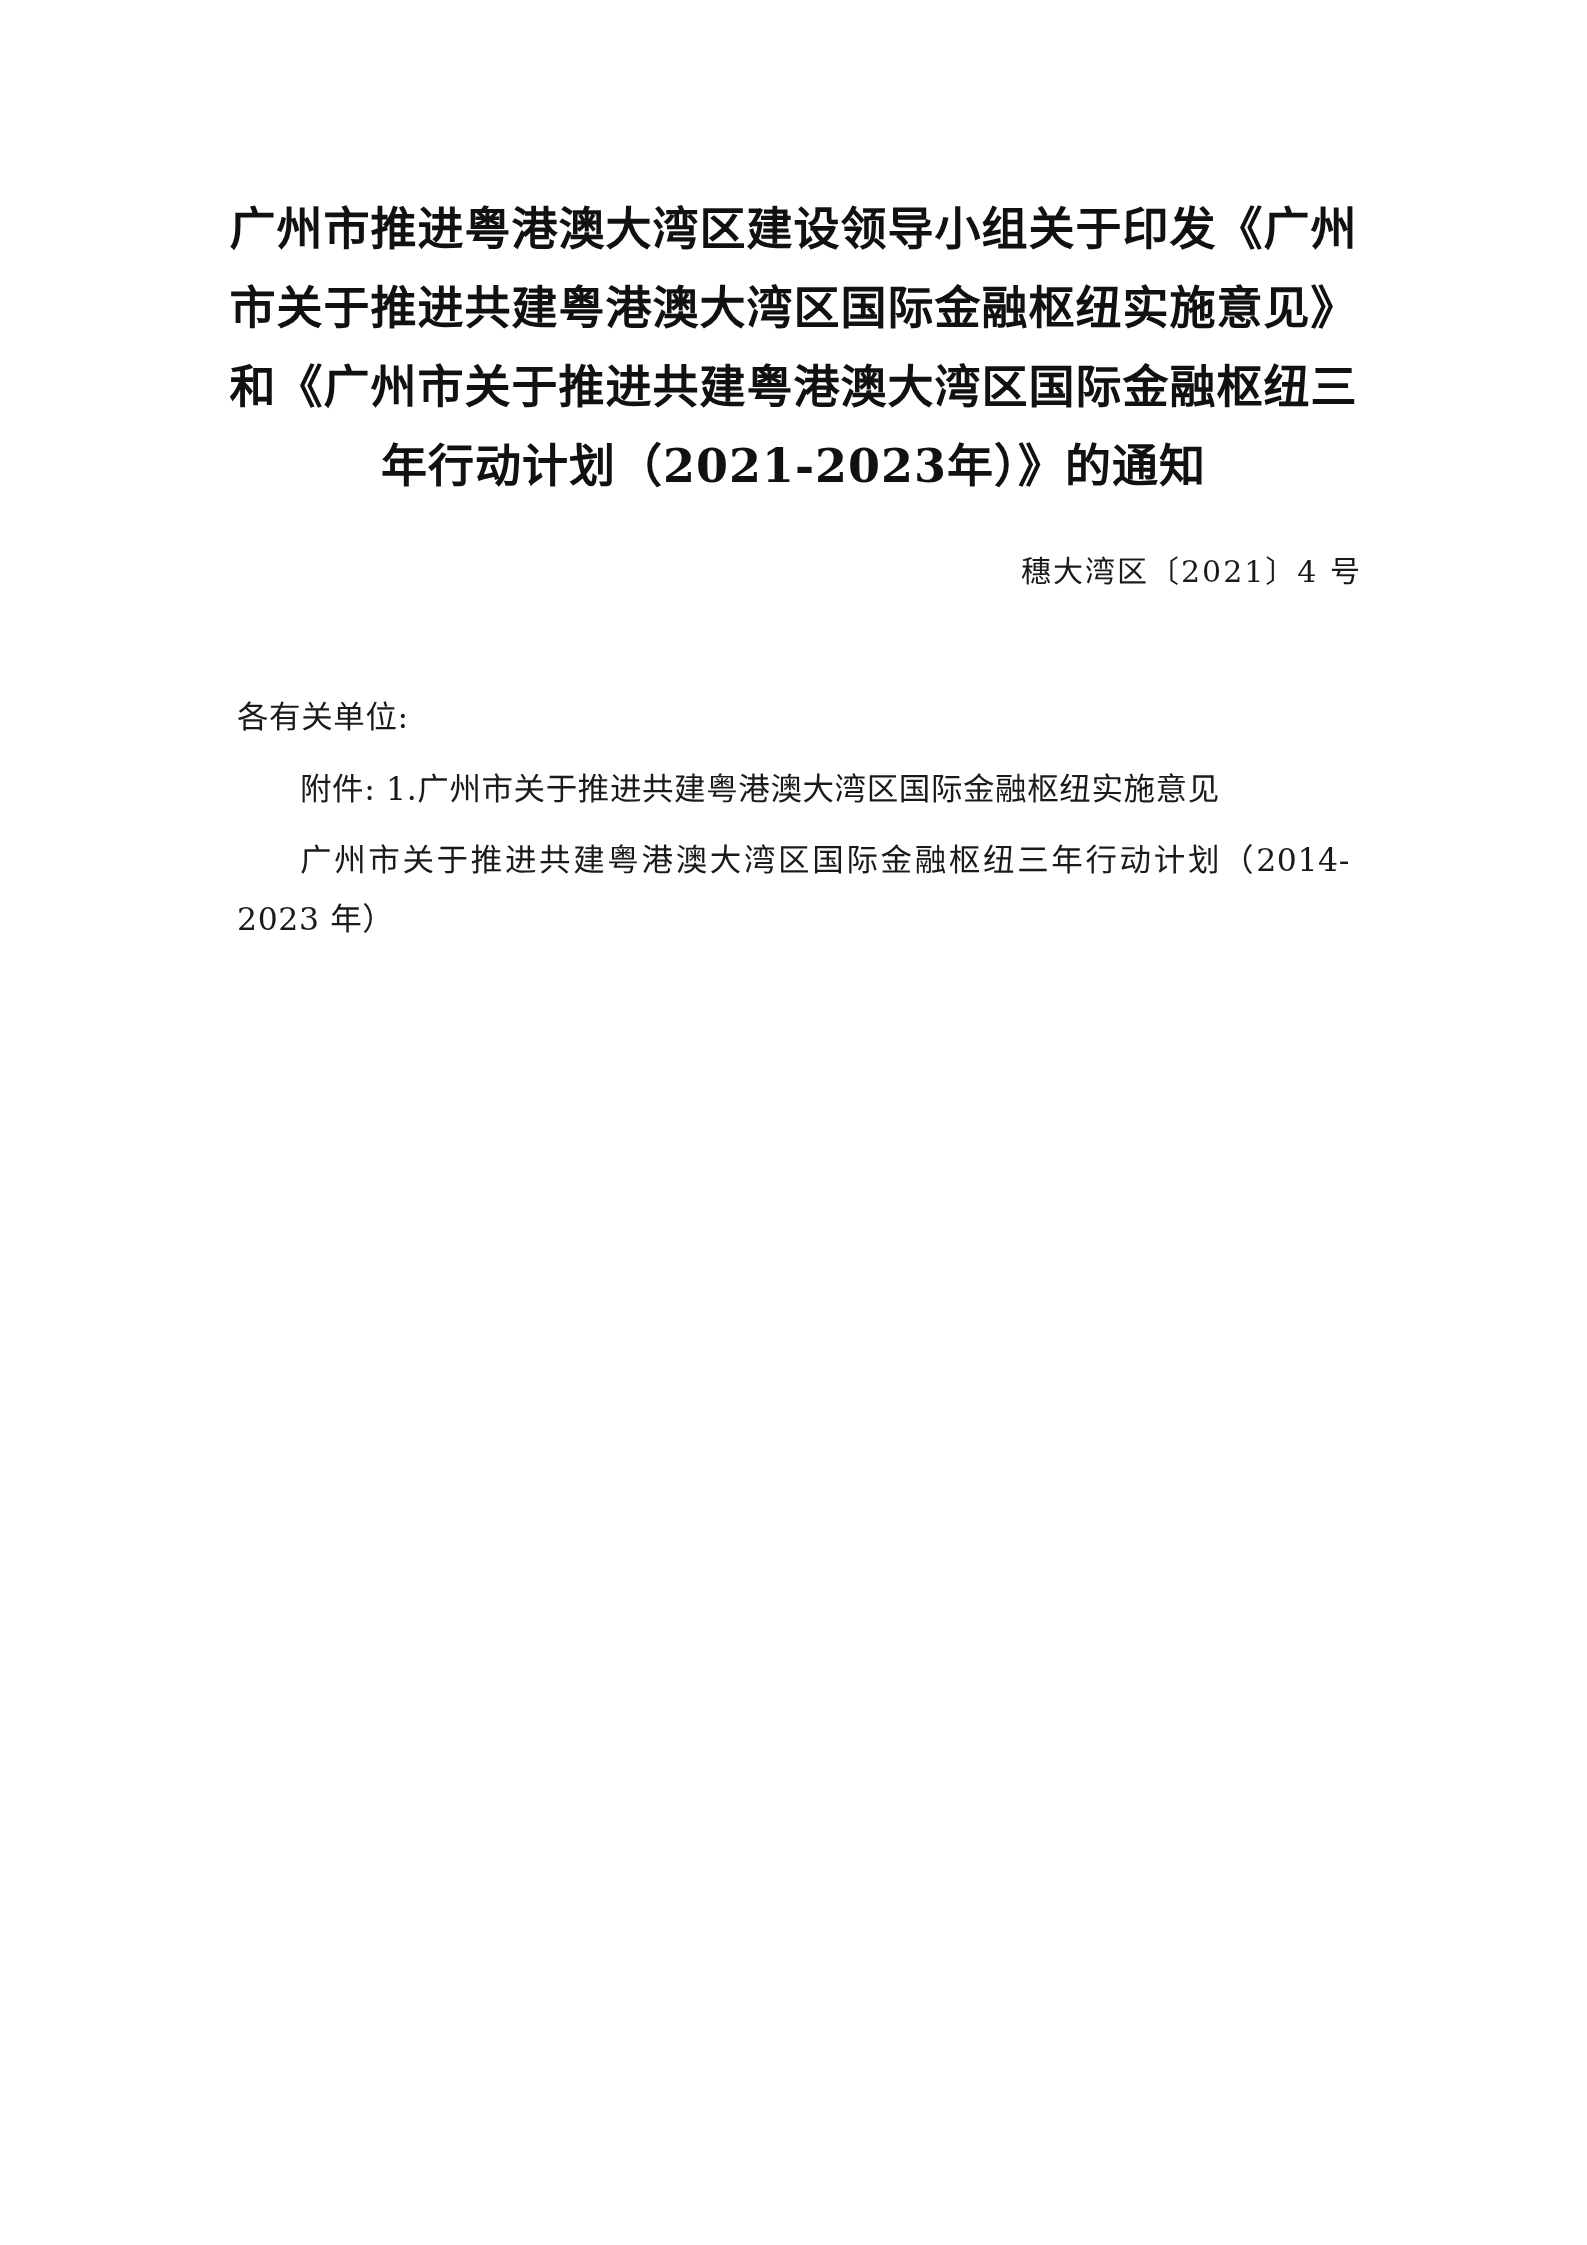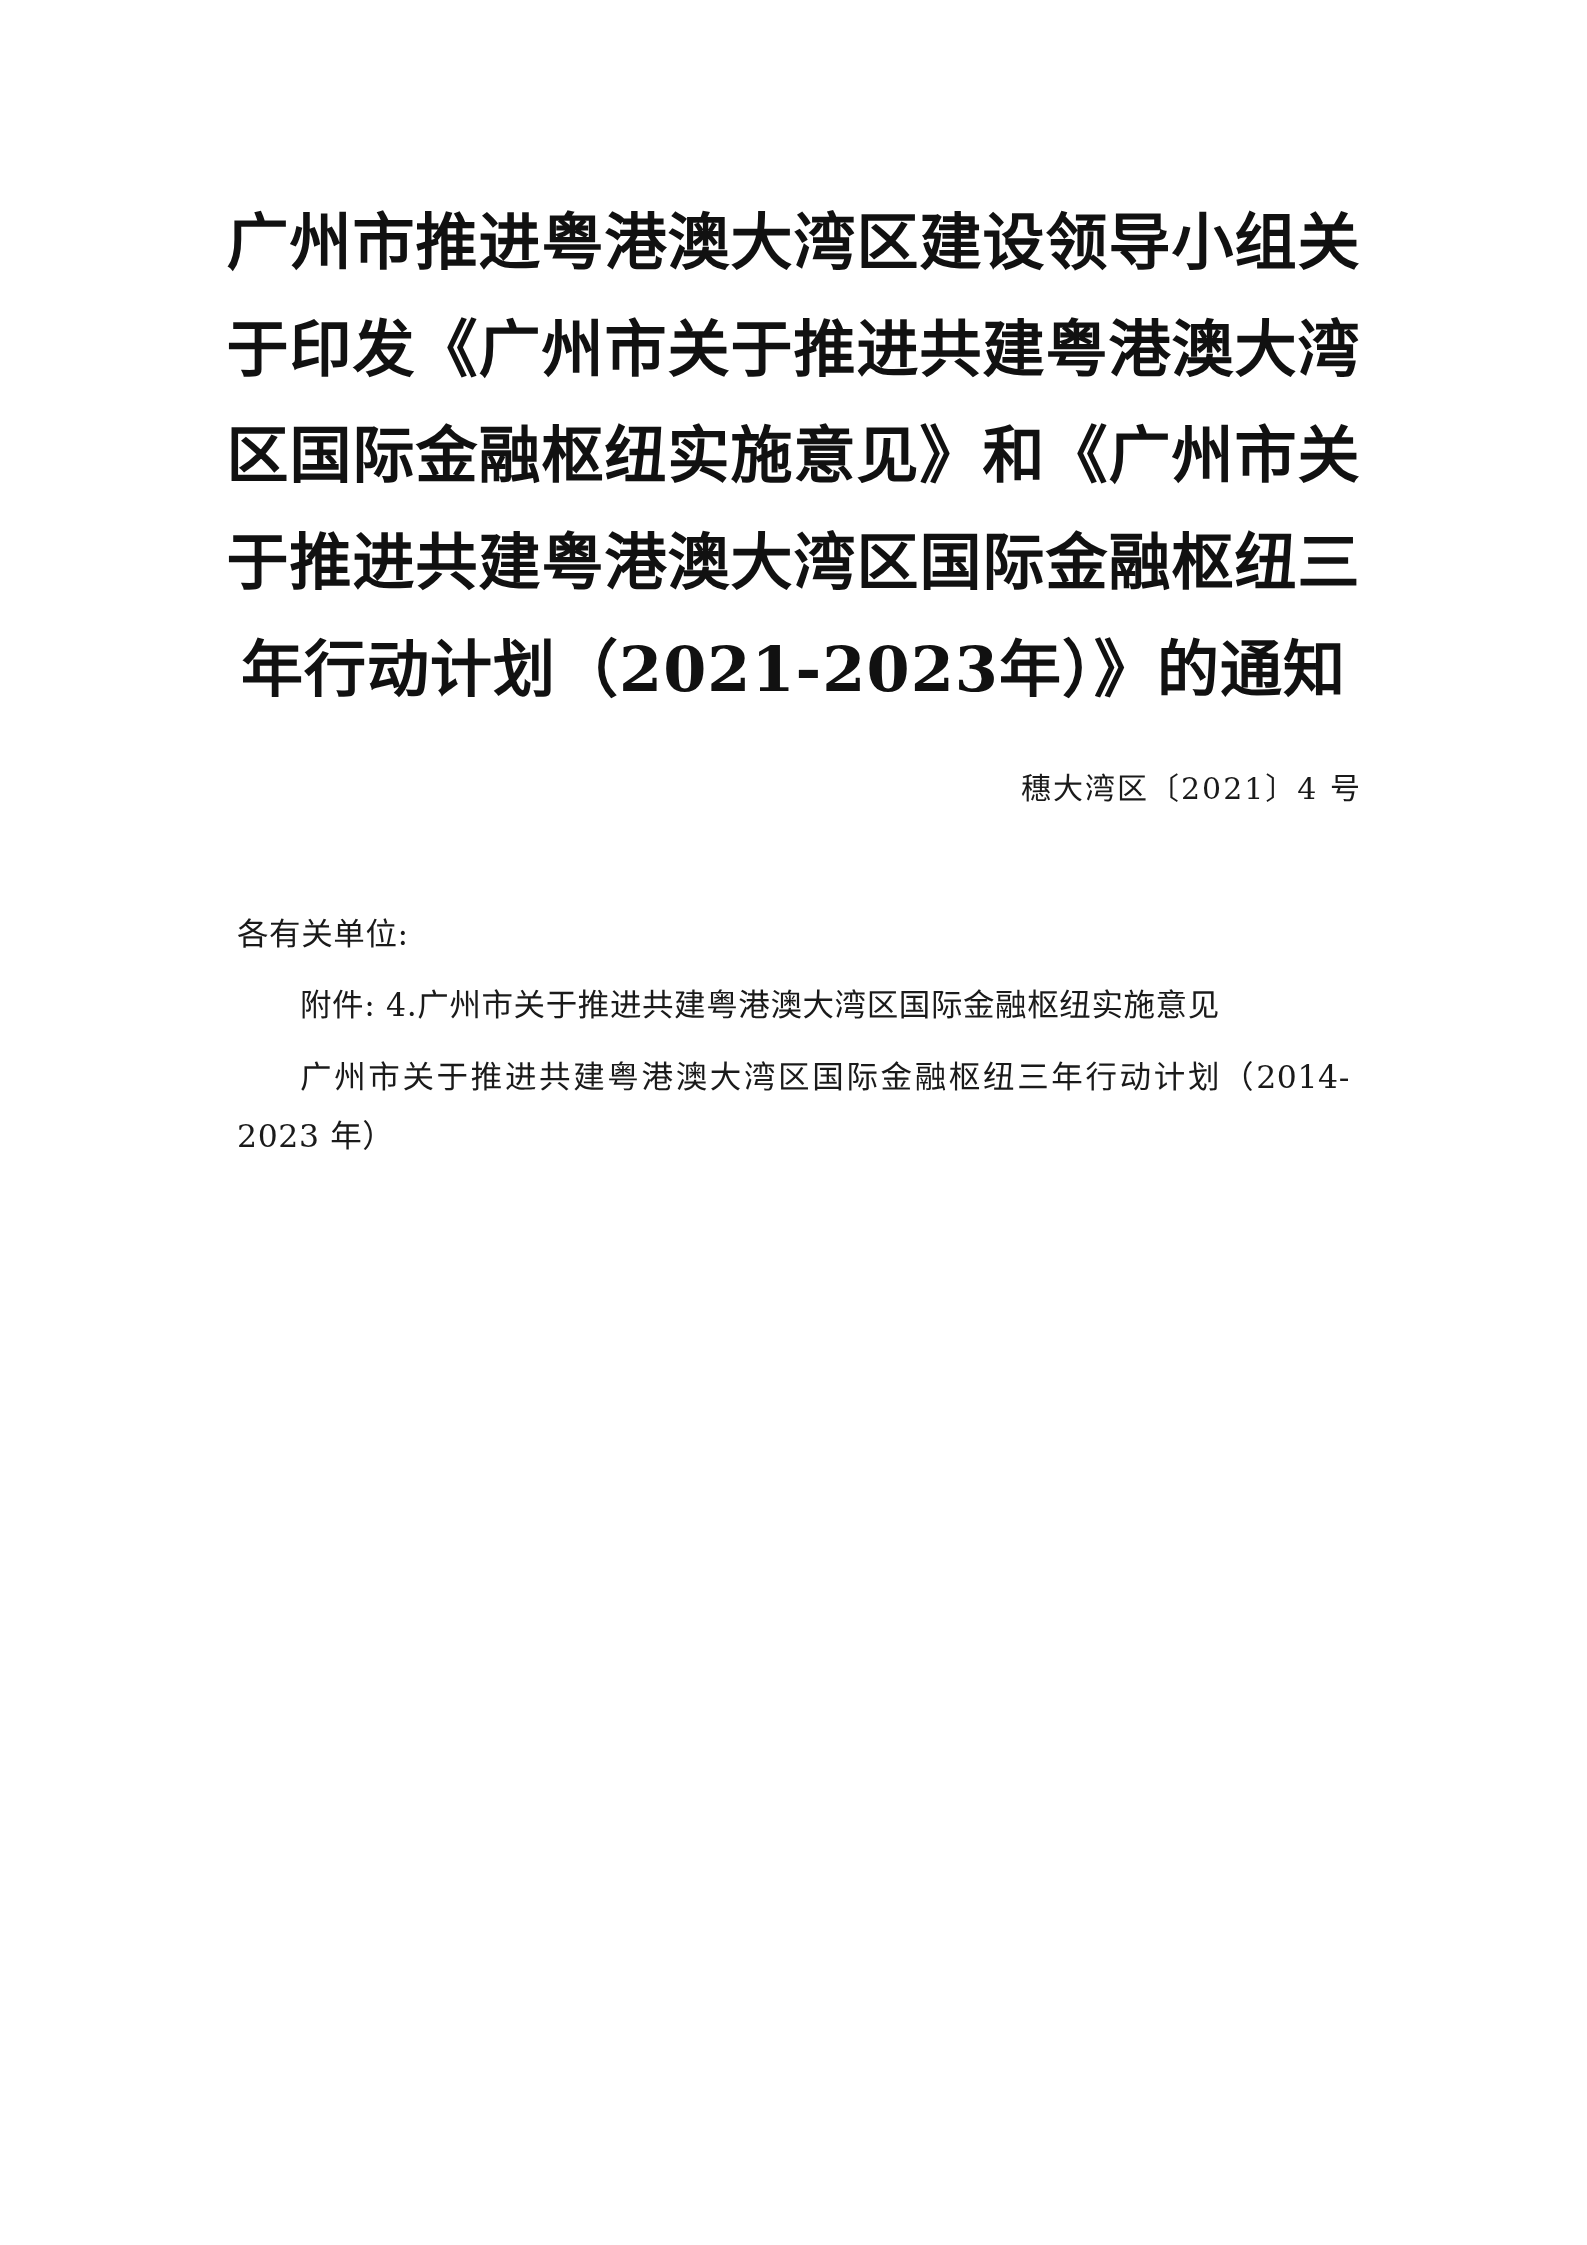--- a/index.html
+++ b/index.html
@@ -18,21 +18,21 @@
   .page {
     position: relative;
     width: 1587px;
     min-height: 2245px;
     box-sizing: border-box;
     padding: 190px 225px 120px 225px;
     background: #ffffff;
   }
   .doc-title {
     font-weight: bold;
-    font-size: 62px;
+    font-size: 46px;
     line-height: 1.72;
     text-align: center;
     letter-spacing: 1px;
     color: #111111;
     margin: 0 0 26px 0;
     text-justify: inter-ideograph;
   }
   .doc-number {
     text-align: right;
     font-size: 30px;
@@ -71,18 +71,18 @@
 
   <h1 class="doc-title">广州市推进粤港澳大湾区建设领导小组关于印发《广州市关于推进共建粤港澳大湾区国际金融枢纽实施意见》和《广州市关于推进共建粤港澳大湾区国际金融枢纽三年行动计划（2021-2023年）》的通知</h1>
 
   <div class="doc-number">穗大湾区〔2021〕4 号</div>
 
   <div class="body-block">
 
     <p class="para salutation">各有关单位:</p>
 
 
-    <p class="para attach-line">附件: 4.广州市关于推进共建粤港澳大湾区国际金融枢纽实施意见</p>
+    <p class="para attach-line">附件: 1.广州市关于推进共建粤港澳大湾区国际金融枢纽实施意见</p>
 
     <p class="para attach-line">广州市关于推进共建粤港澳大湾区国际金融枢纽三年行动计划（2014-2023 年）</p>
 
   </div>
 </div>
 
 </body></html>

